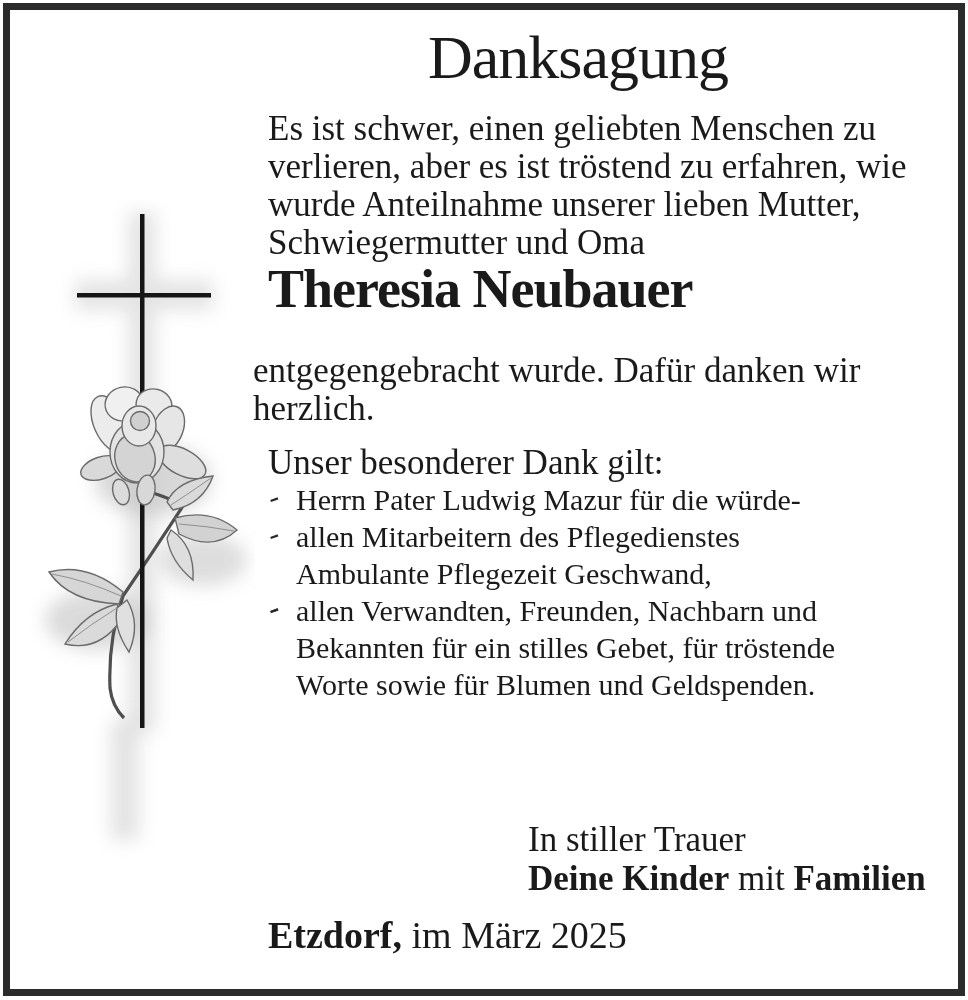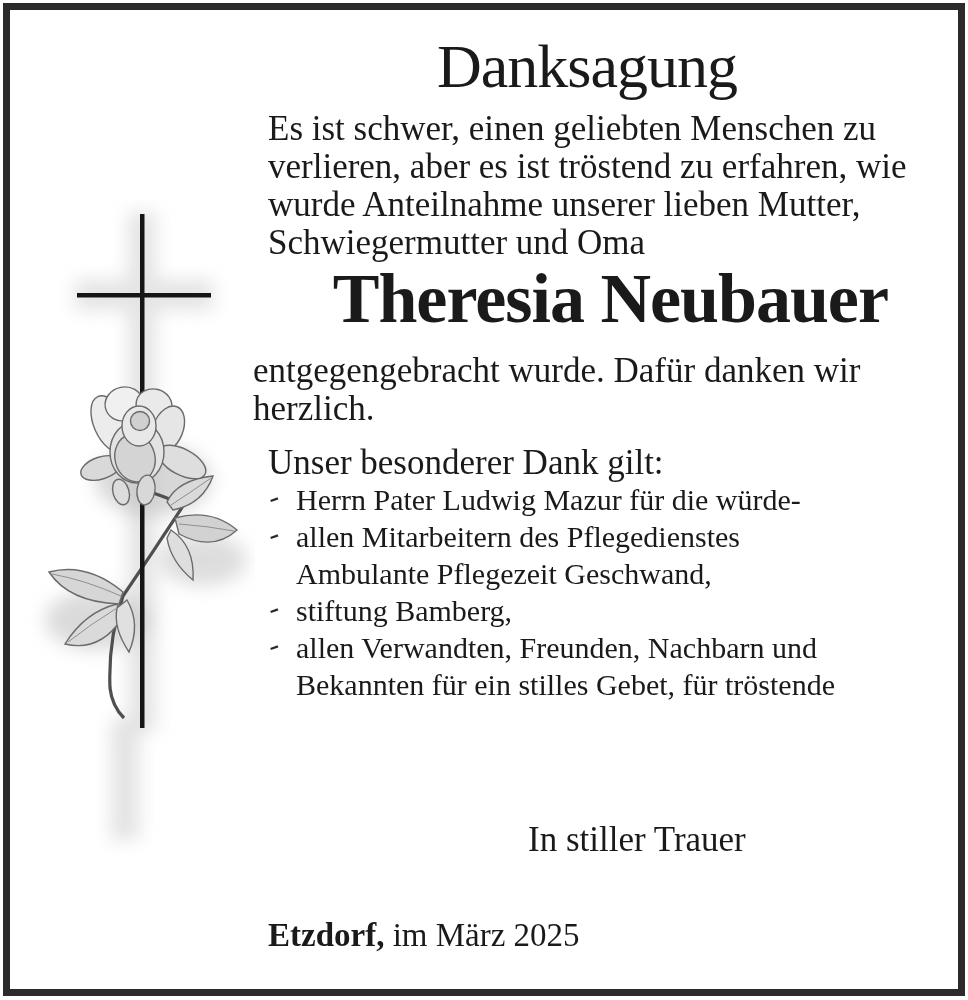--- a/index.html
+++ b/index.html
@@ -2,34 +2,34 @@
 <html><head>
 <meta charset="utf-8">
 <style>
   html,body{margin:0;padding:0}
   body{
     width:968px;height:1000px;position:relative;background:#ffffff;
     font-family:"Liberation Serif","DejaVu Serif",serif;color:#1a1a1a;overflow:hidden;
   }
   .frame{position:absolute;left:3px;top:3px;right:3px;bottom:4px;border:7px solid #2b2b2b;pointer-events:none}
   .illustration{position:absolute;left:25px;top:200px}
-  .title{position:absolute;left:268px;top:22px;width:620px;margin:9px;font-weight:400;
+  .title{position:absolute;left:268px;top:22px;width:620px;margin:0;font-weight:400;
          font-size:62px;line-height:1.15;text-align:center;letter-spacing:-1px}
   .bodytext{font-size:35px;line-height:38px}
   .line{white-space:nowrap}
   .intro{position:absolute;left:268px;top:110px}
-  .name{position:absolute;left:268px;top:260px;width:620px;margin:0;text-align:right;
-        font-size:70px;font-weight:700;line-height:1.1;letter-spacing:-1px}
+  .name{position:absolute;left:268px;top:260px;width:620px;margin:0;text-align:left;
+        font-size:54px;font-weight:700;line-height:1.1;letter-spacing:-1px}
   .after{position:absolute;left:253px;top:352px}
   .dank-heading{position:absolute;left:268px;top:444px}
   .thanks-list{position:absolute;left:296px;top:481px;font-size:30px;line-height:37px}
   .thanks-item{position:relative}
   .bullet{position:absolute;left:-28px;top:-3px;display:inline-block;transform:rotate(-20deg);color:#2a2a2a}
   .signature{position:absolute;left:528px;top:820px;line-height:39px}
-  .dateline{position:absolute;left:268px;top:916px;font-size:33px;line-height:38px}
+  .dateline{position:absolute;left:268px;top:916px;font-size:38px;line-height:38px}
   .b{font-weight:700}
 </style>
 </head>
 <body>
 
 <div class="frame"></div>
 
 <svg class="illustration" viewBox="0 0 230 700" width="230" height="700">
   <defs>
     <filter id="soft" x="-60%" y="-60%" width="220%" height="220%">
@@ -109,26 +109,27 @@
     <span class="bullet">-</span>
     <div class="line">Herrn Pater Ludwig Mazur für die würde-</div>
   </div>
   <div class="thanks-item">
     <span class="bullet">-</span>
     <div class="line">allen Mitarbeitern des Pflegedienstes</div>
     <div class="line">Ambulante Pflegezeit Geschwand,</div>
   </div>
   <div class="thanks-item">
     <span class="bullet">-</span>
-    <div class="line">stiftung Bamberg,</div>
   </div>
   <div class="thanks-item">
     <span class="bullet">-</span>
     <div class="line">allen Verwandten, Freunden, Nachbarn und</div>
     <div class="line">Bekannten für ein stilles Gebet, für tröstende</div>
+    <div class="line">Worte sowie für Blumen und Geldspenden.</div>
   </div>
 </div>
 
 <div class="signature bodytext">
   <div class="line">In stiller Trauer</div>
+  <div class="line"><span class="b">Deine Kinder</span><span> mit </span><span class="b">Familien</span></div>
 </div>
 
 <div class="dateline"><span class="b">Etzdorf,</span><span> im März 2025</span></div>
 
 </body></html>

